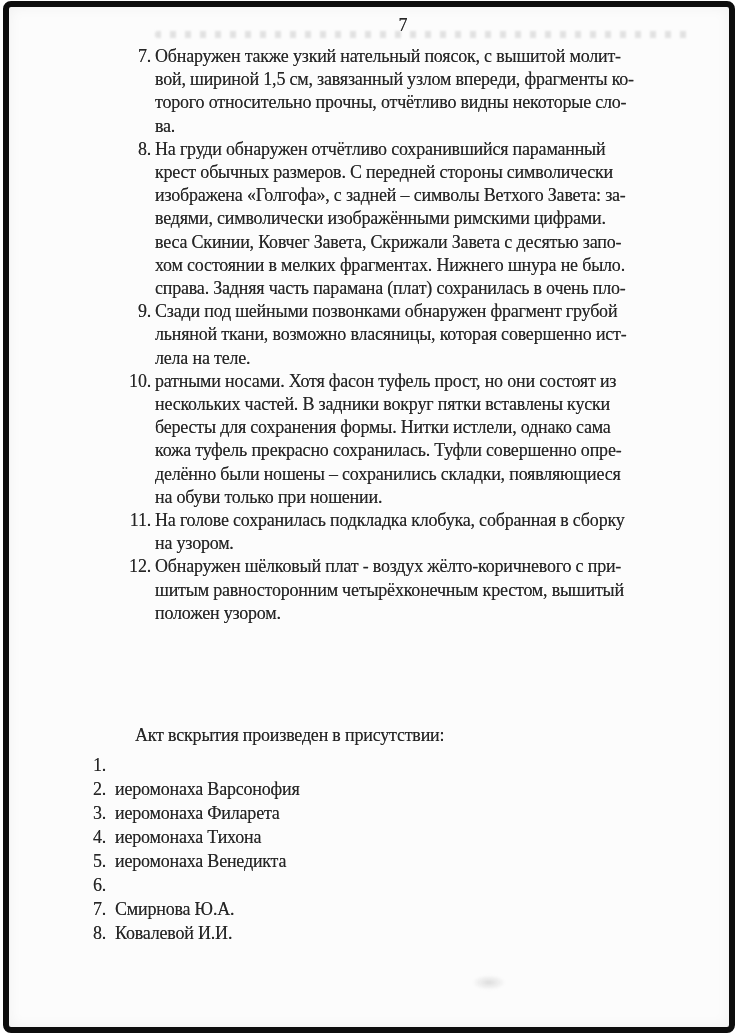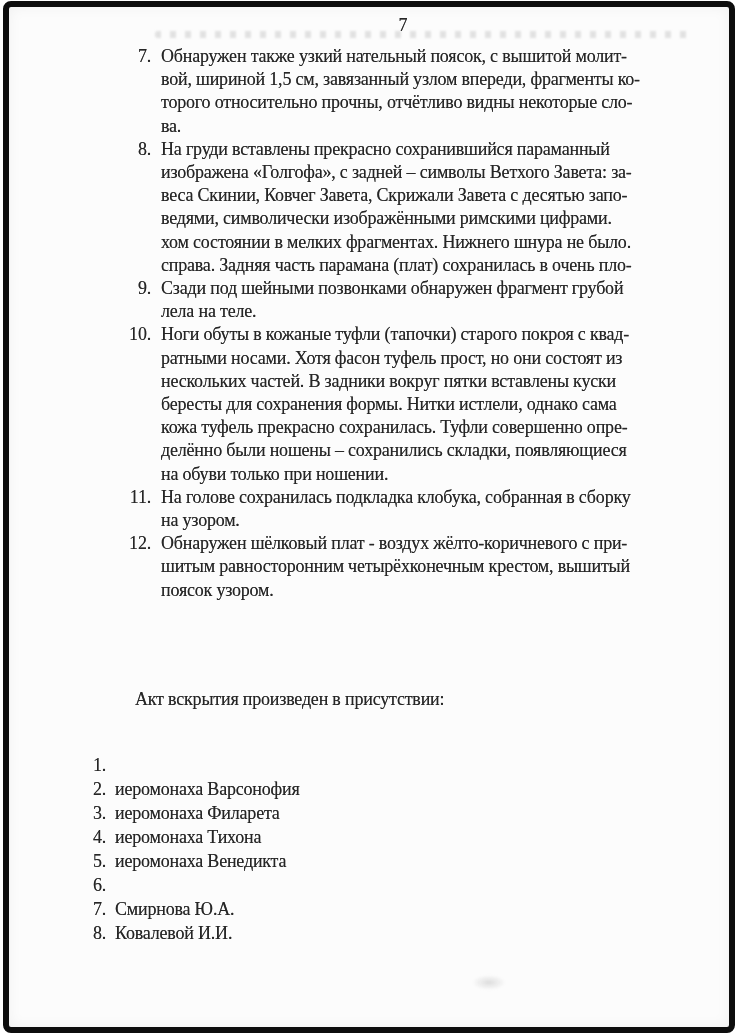--- a/index.html
+++ b/index.html
@@ -52,25 +52,25 @@
     font-size: 18px;
     line-height: 23.2px;
   }
   .f-item { display: flex; }
   .f-num {
     flex: 0 0 151px;
     width: 151px;
     text-align: right;
     white-space: nowrap;
   }
-  .f-text { margin-left: 10px; }
+  .f-text { margin-left: 4px; }
   .f-line { white-space: nowrap; }
   .attendees-heading {
     position: absolute;
-    top: 688px;
+    top: 724px;
     left: 135px;
     font-size: 18px;
     line-height: 23px;
     white-space: nowrap;
   }
   .attendees {
     position: absolute;
     top: 753px;
     left: 93px;
     margin: 0;
@@ -124,60 +124,61 @@
         <div class="f-text">
           <div class="f-line">Обнаружен также узкий нательный поясок, с вышитой молит-</div>
           <div class="f-line">вой, шириной 1,5 см, завязанный узлом впереди, фрагменты ко-</div>
           <div class="f-line">торого относительно прочны, отчётливо видны некоторые сло-</div>
           <div class="f-line">ва.</div>
         </div>
       </div>
       <div class="f-item">
         <span class="f-num">8.</span>
         <div class="f-text">
-          <div class="f-line">На груди вставлены прекрасно сохранившийся параманный</div>
+          <div class="f-line">На груди обнаружен отчётливо сохранившийся параманный</div>
+          <div class="f-line">крест обычных размеров. С передней стороны символически</div>
           <div class="f-line">изображена «Голгофа», с задней – символы Ветхого Завета: за-</div>
+          <div class="f-line">ведями, символически изображёнными римскими цифрами.</div>
           <div class="f-line">веса Скинии, Ковчег Завета, Скрижали Завета с десятью запо-</div>
-          <div class="f-line">ведями, символически изображёнными римскими цифрами.</div>
           <div class="f-line">хом состоянии в мелких фрагментах. Нижнего шнура не было.</div>
           <div class="f-line">справа. Задняя часть парамана (плат) сохранилась в очень пло-</div>
         </div>
       </div>
       <div class="f-item">
         <span class="f-num">9.</span>
         <div class="f-text">
           <div class="f-line">Сзади под шейными позвонками обнаружен фрагмент грубой</div>
+          <div class="f-line">льняной ткани, возможно власяницы, которая совершенно ист-</div>
           <div class="f-line">лела на теле.</div>
         </div>
       </div>
       <div class="f-item">
         <span class="f-num">10.</span>
         <div class="f-text">
-          <div class="f-line">Ноги обуты в кожаные туфли (тапочки) старого покроя с квад-</div>
           <div class="f-line">ратными носами. Хотя фасон туфель прост, но они состоят из</div>
           <div class="f-line">нескольких частей. В задники вокруг пятки вставлены куски</div>
           <div class="f-line">бересты для сохранения формы. Нитки истлели, однако сама</div>
           <div class="f-line">кожа туфель прекрасно сохранилась. Туфли совершенно опре-</div>
           <div class="f-line">делённо были ношены – сохранились складки, появляющиеся</div>
           <div class="f-line">на обуви только при ношении.</div>
         </div>
       </div>
       <div class="f-item">
         <span class="f-num">11.</span>
         <div class="f-text">
           <div class="f-line">На голове сохранилась подкладка клобука, собранная в сборку</div>
           <div class="f-line">на узором.</div>
         </div>
       </div>
       <div class="f-item">
         <span class="f-num">12.</span>
         <div class="f-text">
           <div class="f-line">Обнаружен шёлковый плат - воздух жёлто-коричневого с при-</div>
           <div class="f-line">шитым равносторонним четырёхконечным крестом, вышитый</div>
-          <div class="f-line">поясок узором.</div>
+          <div class="f-line">положен узором.</div>
         </div>
       </div>
     </div>
 
   <div class="attendees-heading ink">Акт вскрытия произведен в присутствии:</div>
 
   <div class="attendees ink" id="attendees-list">
       <div class="a-item">
         <span class="a-num">1.</span>
       </div>

